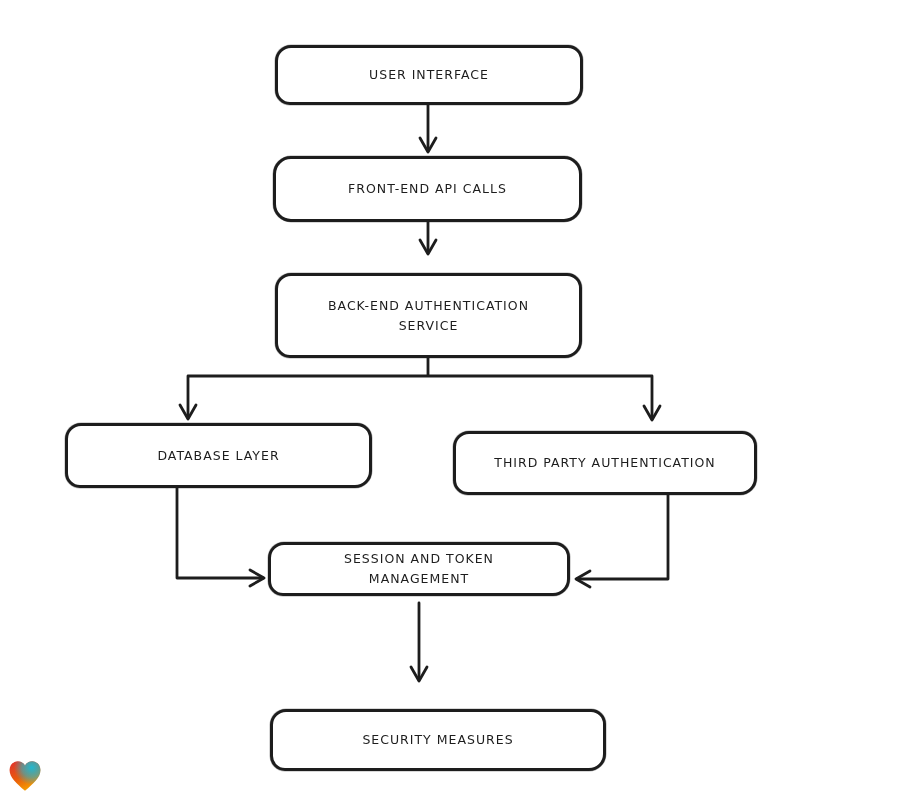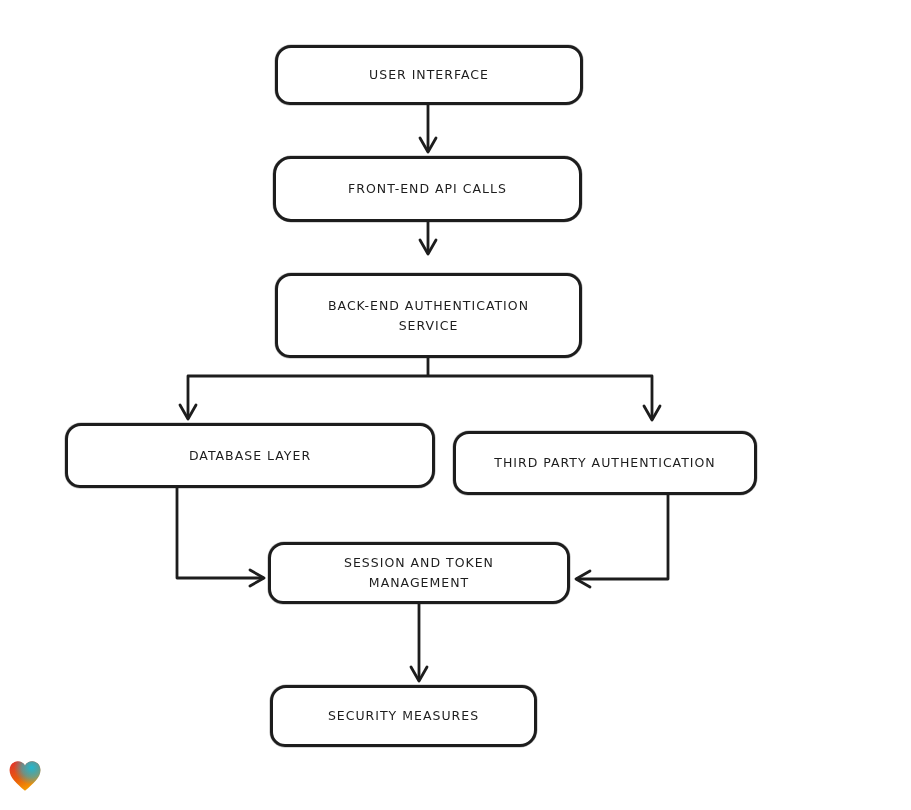--- a/index.html
+++ b/index.html
@@ -85,33 +85,33 @@
   </div>
 
   <div class="node" style="left:273px; top:156px; width:309px; height:66px;border-radius:18px;">
     <span class="node-label oneline">FRONT-END API CALLS</span>
   </div>
 
   <div class="node" style="left:275px; top:265px; width:307px; height:85px;margin-top:8px;">
     <span class="node-label narrow">BACK-END AUTHENTICATION SERVICE</span>
   </div>
 
-  <div class="node" style="left:65px; top:423px; width:370px; height:65px;">
+  <div class="node" style="left:65px; top:423px; width:307px; height:65px;">
     <span class="node-label oneline">DATABASE LAYER</span>
   </div>
 
   <div class="node" style="left:453px; top:431px; width:304px; height:64px;">
     <span class="node-label oneline">THIRD PARTY AUTHENTICATION</span>
   </div>
 
-  <div class="node" style="left:268px; top:542px; width:302px; height:62px;">
+  <div class="node" style="left:268px; top:542px; width:302px; height:54px;">
     <span class="node-label narrow">SESSION AND TOKEN MANAGEMENT</span>
   </div>
 
-  <div class="node" style="left:270px; top:685px; width:267px; height:62px;align-items:center;">
+  <div class="node" style="left:270px; top:709px; width:336px; height:62px;align-items:center;">
     <span class="node-label oneline">SECURITY MEASURES</span>
   </div>
 
   <svg class="logo" viewBox="0 0 32 32">
     <defs>
       <linearGradient id="heart-base" x1="0" y1="0" x2="0.55" y2="1">
         <stop offset="0" stop-color="#e03131"></stop>
         <stop offset="0.55" stop-color="#e8590c"></stop>
         <stop offset="1" stop-color="#f59f00"></stop>
       </linearGradient>

